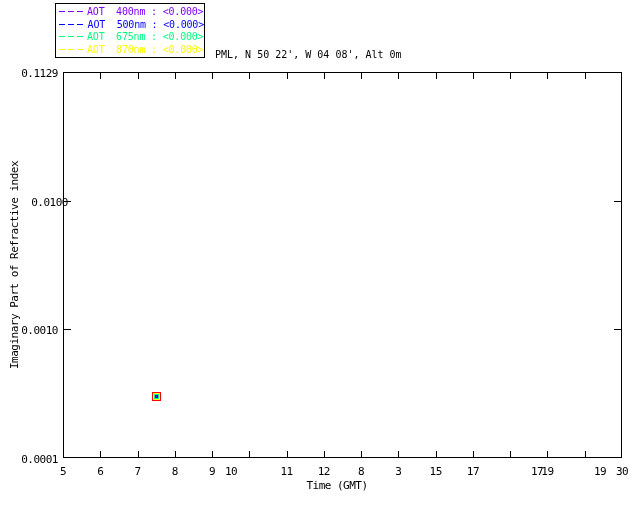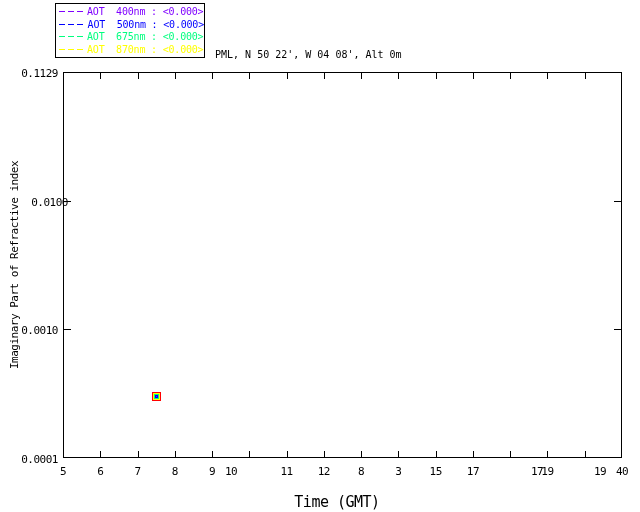--- a/index.html
+++ b/index.html
@@ -20,21 +20,21 @@
   
   #header{position:absolute;left:215px;top:7px;line-height:19px;white-space:pre;}
   
   #plot-box{
     position:absolute;left:63px;top:72px;width:559px;height:386px;
     border:1px solid #000;box-sizing:border-box;background:#fff;
   }
   .tick{position:absolute;background:#000;}
   .x-tick-label{position:absolute;transform:translateX(-50%);top:465px;font-size:11px;letter-spacing:-0.5px;}
   .y-tick-label{position:absolute;width:58px;text-align:right;transform:translateY(-50%);font-size:11px;letter-spacing:-0.5px;}
-  #xlabel{position:absolute;left:337px;top:493px;transform:translateX(-50%);font-size:15px;letter-spacing:-0.5px;white-space:nowrap;}
+  #xlabel{position:absolute;left:337px;top:479px;transform:translateX(-50%);font-size:11px;letter-spacing:-0.5px;white-space:nowrap;}
   #ylabel{
     position:absolute;left:14px;top:265px;
     transform:translate(-50%,-50%) rotate(-90deg);
     font-size:11px;letter-spacing:-0.5px;white-space:nowrap;
   }
   .marker{position:absolute;box-sizing:border-box;}
 </style>
 </head>
 <body>
 
@@ -106,21 +106,21 @@
       <div class="x-tick-label" style="left: 472.933px;">17</div>
       <div class="tick" style="left: 510.2px; top: 451px; width: 1px; height: 7px;"></div>
       <div class="tick" style="left: 510.2px; top: 72px; width: 1px; height: 7px;"></div>
       <div class="x-tick-label" style="left: 537px;">17</div>
       <div class="tick" style="left: 547.467px; top: 451px; width: 1px; height: 7px;"></div>
       <div class="tick" style="left: 547.467px; top: 72px; width: 1px; height: 7px;"></div>
       <div class="x-tick-label" style="left: 547.467px;">19</div>
       <div class="tick" style="left: 584.733px; top: 451px; width: 1px; height: 7px;"></div>
       <div class="tick" style="left: 584.733px; top: 72px; width: 1px; height: 7px;"></div>
       <div class="x-tick-label" style="left: 600px;">19</div>
-      <div class="x-tick-label" style="left: 622px;">40</div>
+      <div class="x-tick-label" style="left: 622px;">30</div>
       <div class="y-tick-label" style="left: 0px; top: 73px;">0.1129</div>
       <div class="tick" style="left: 63px; top: 200.667px; width: 8px; height: 1px;"></div>
       <div class="tick" style="left: 614px; top: 200.667px; width: 8px; height: 1px;"></div>
       <div class="y-tick-label" style="left: 10px; top: 201.667px;">0.0100</div>
       <div class="tick" style="left: 63px; top: 329.333px; width: 8px; height: 1px;"></div>
       <div class="tick" style="left: 614px; top: 329.333px; width: 8px; height: 1px;"></div>
       <div class="y-tick-label" style="left: 0px; top: 330.333px;">0.0010</div>
       <div class="y-tick-label" style="left: 0px; top: 459px;">0.0001</div>
       <div class="marker" style="left: 155.667px; top: 396.11px; width: 1px; height: 1px; z-index: 20; background: rgb(127, 0, 255);"></div>
       <div class="marker" style="left: 154.667px; top: 395.11px; width: 3px; height: 3px; z-index: 19; border: 1px solid rgb(0, 0, 255);"></div>

